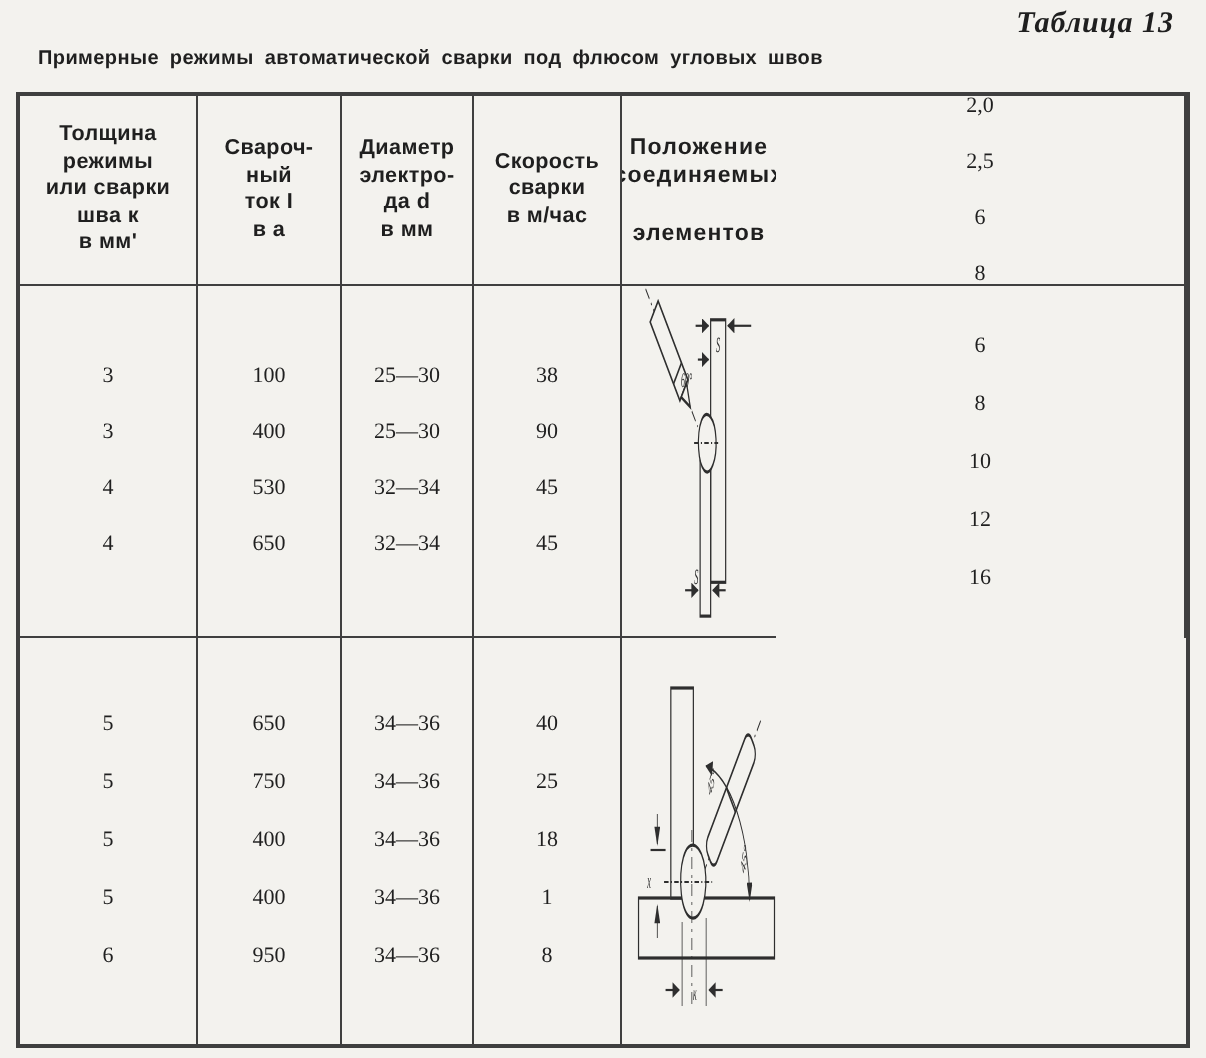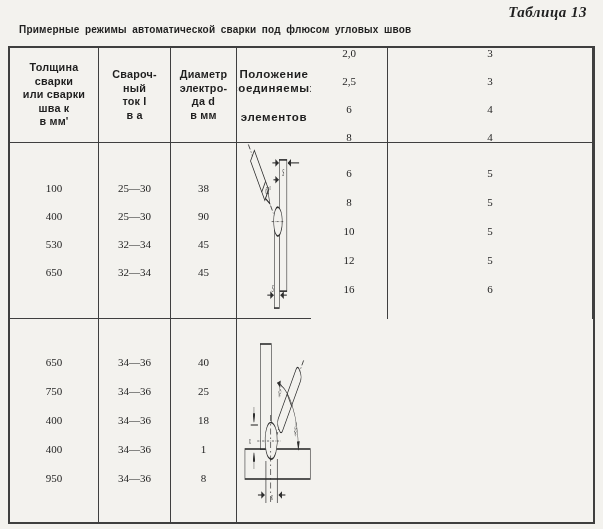--- a/index.html
+++ b/index.html
@@ -58,36 +58,41 @@
 </head>
 <body>
 
 <div class="tbl-label">Таблица 13</div>
 <div class="title">Примерные режимы автоматической сварки под флюсом угловых швов</div>
 
 <div class="table">
 
   <div class="cell head">
     <span>Толщина</span>
-    <span>сварки</span>
+    <span>режимы</span>
     <span>или сварки</span>
     <span>шва к</span>
     <span>в мм'</span>
   </div>
   <div class="cell head">
     <span>Свароч-</span>
     <span>ный</span>
     <span>ток I</span>
     <span>в а</span>
   </div>
   <div class="cell head">
     <span>Диаметр</span>
     <span>электро-</span>
     <span>да d</span>
     <span>в мм</span>
+  </div>
+  <div class="cell head">
+    <span>Скорость</span>
+    <span>сварки</span>
+    <span>в м/час</span>
   </div>
   <div class="cell head wide lastcol">
     <span>Положение соединяемых</span>
     <span>элементов</span>
   </div>
 
   <div class="cell body-cell">
     <div class="num">2,0</div>
     <div class="num">2,5</div>
     <div class="num">6</div>

